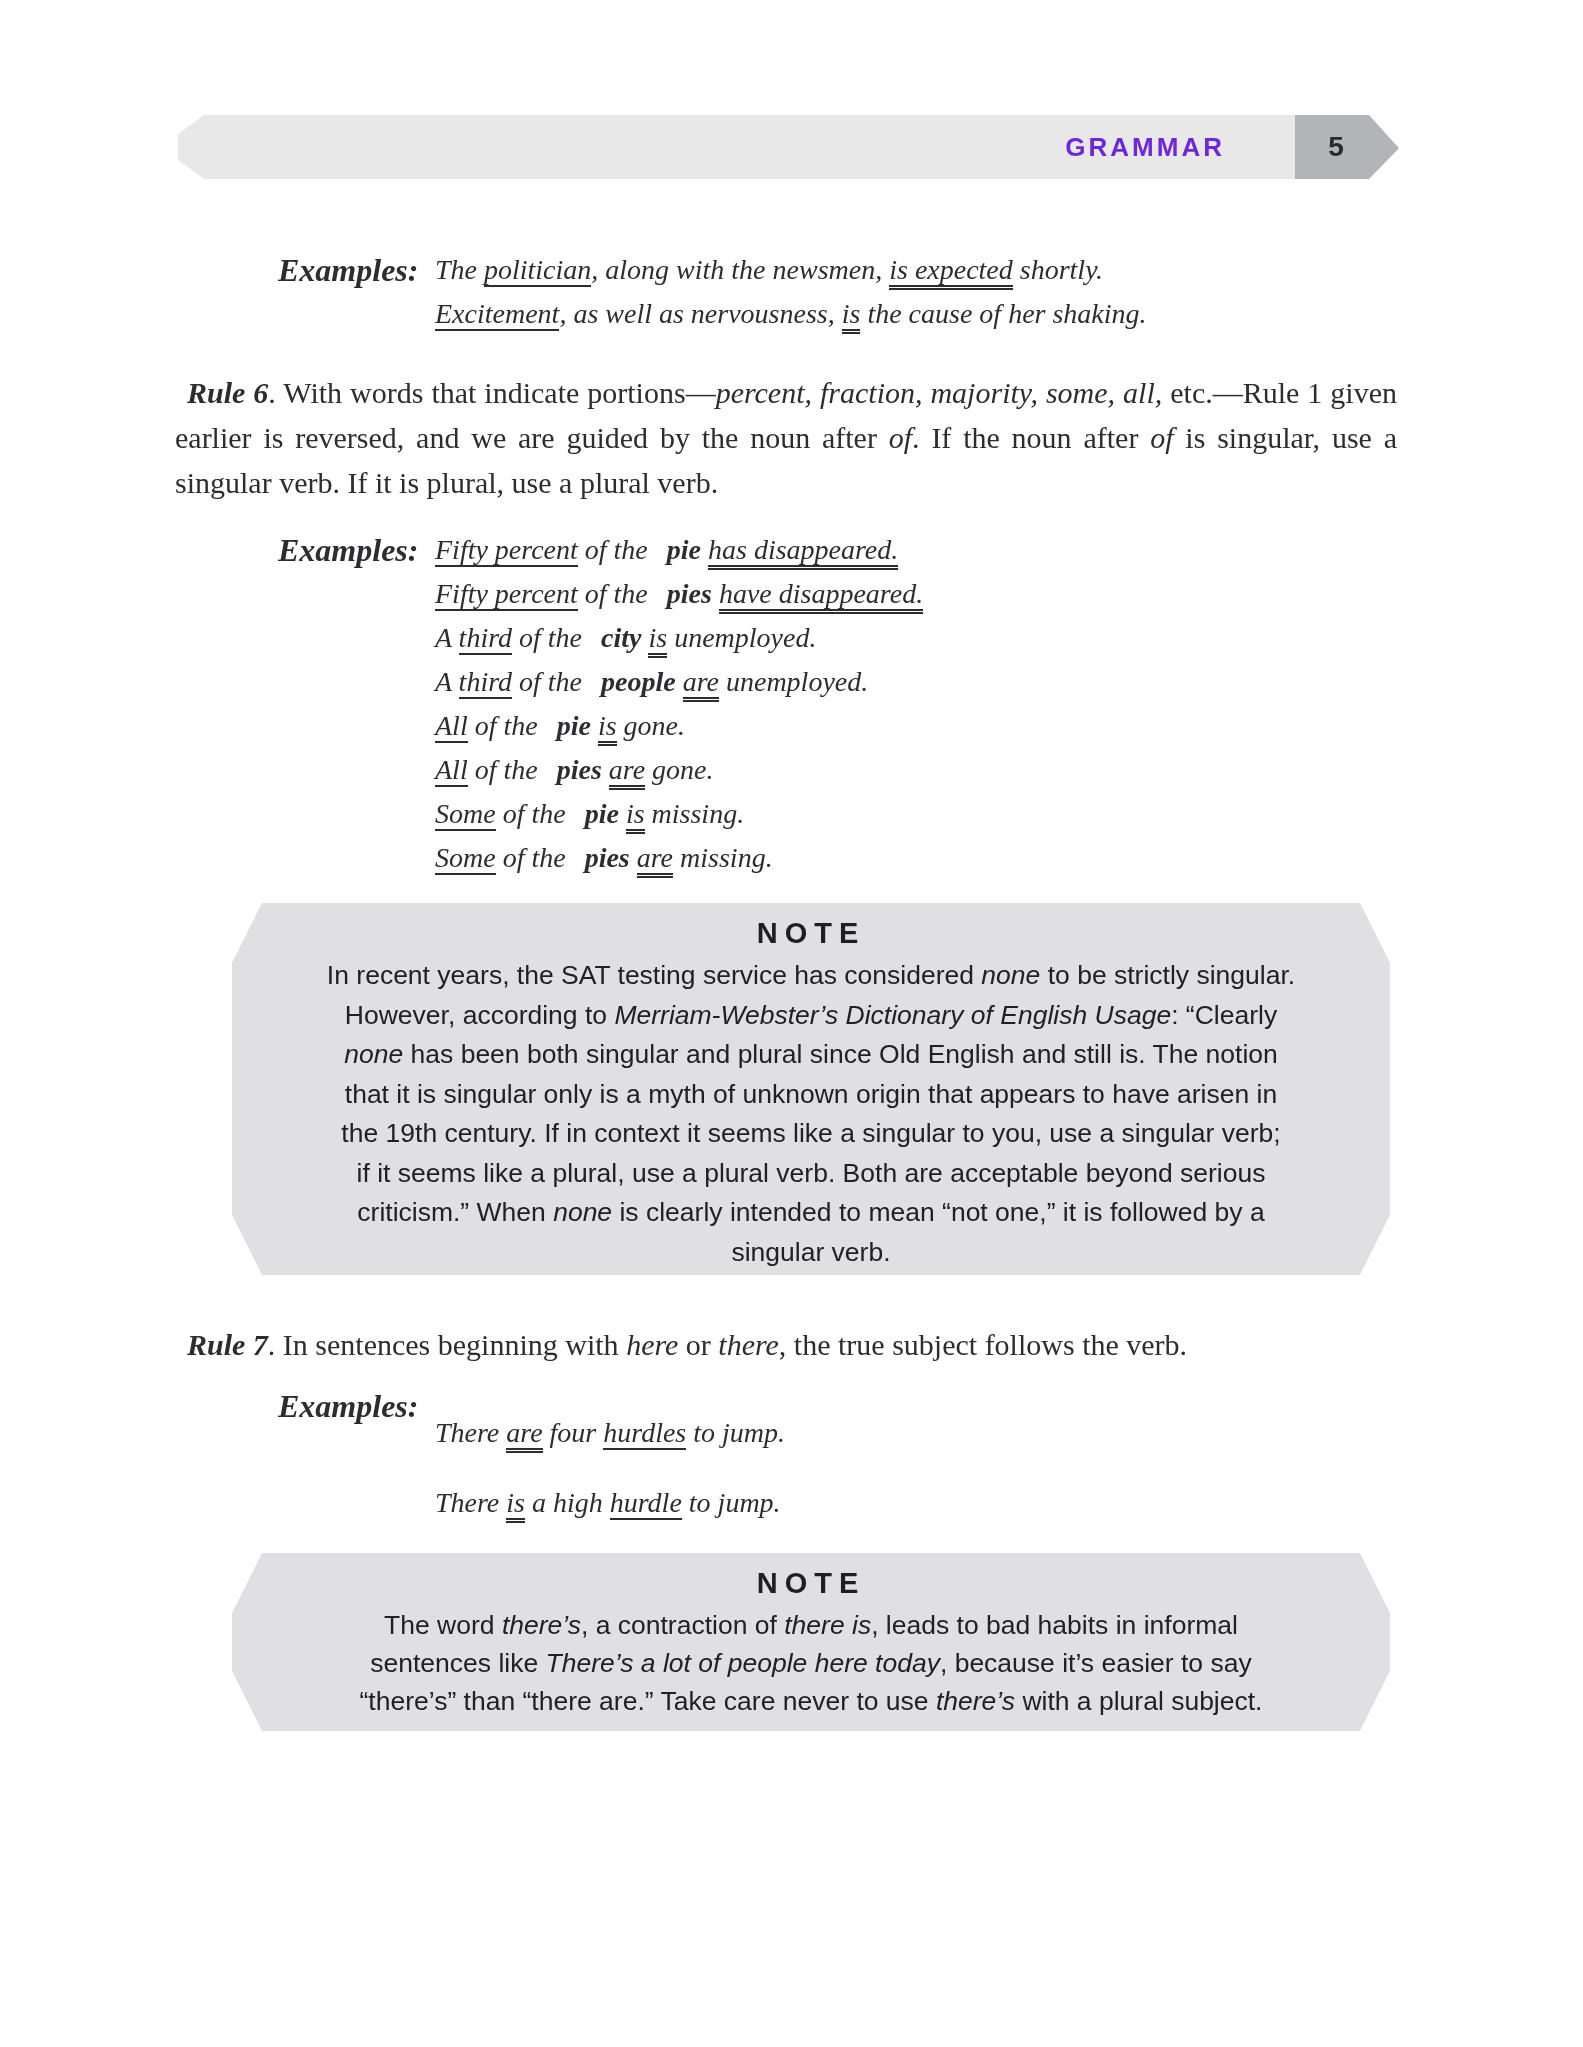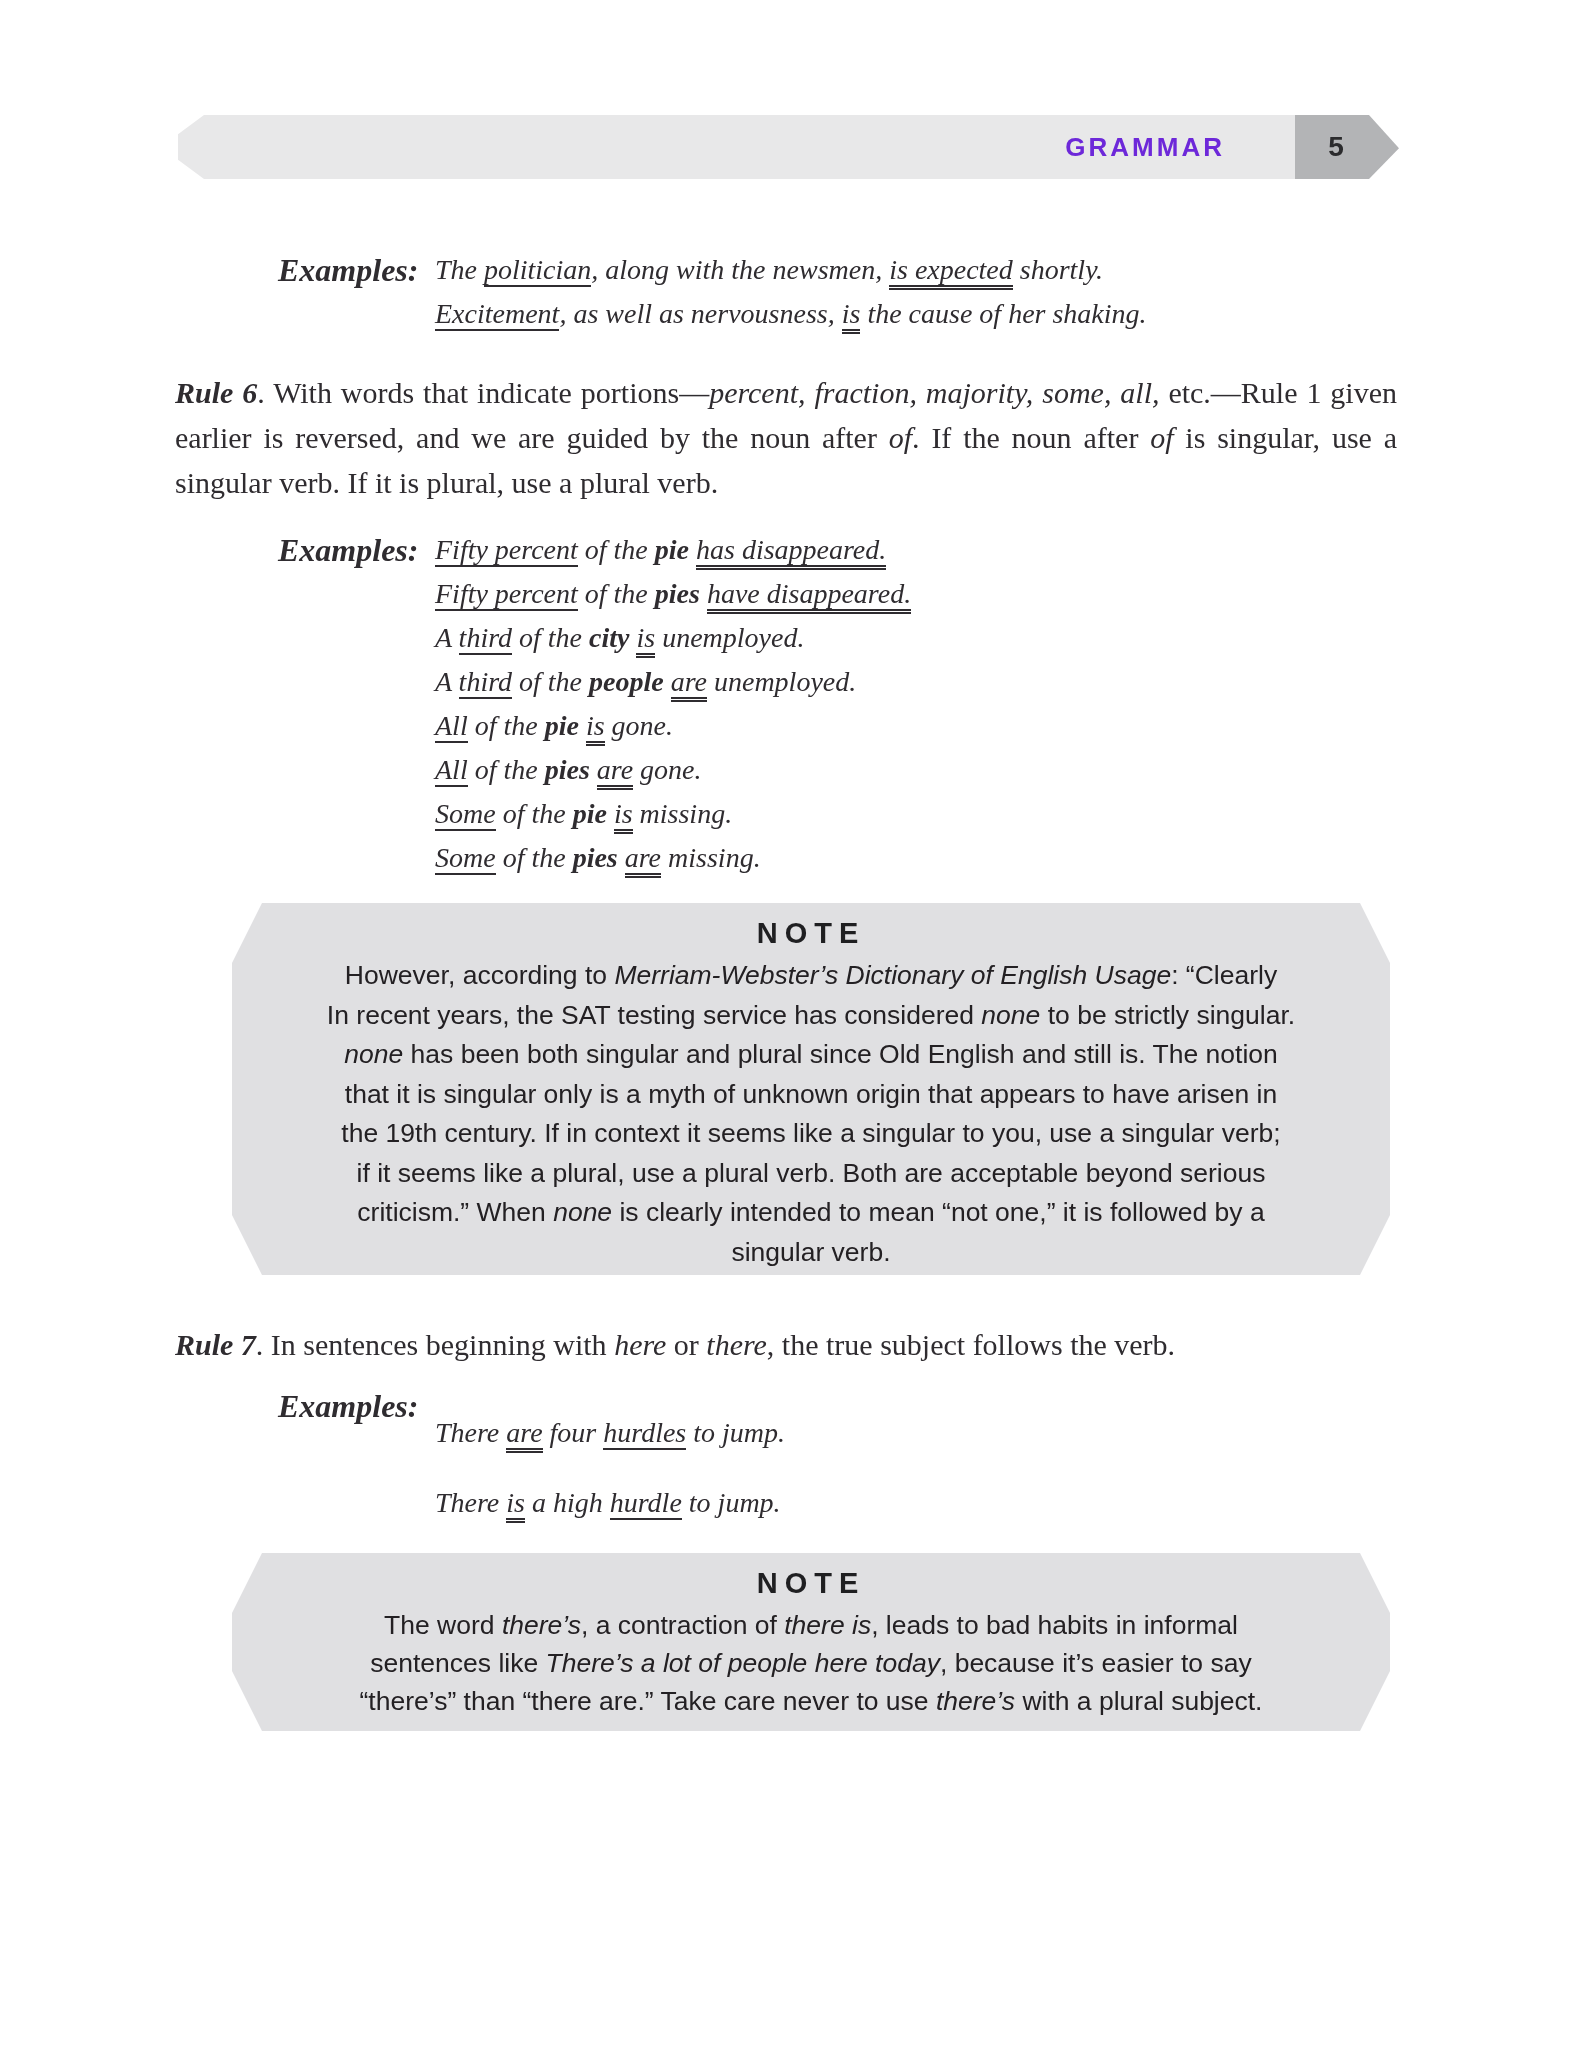--- a/index.html
+++ b/index.html
@@ -48,21 +48,21 @@
 
   
   .rule-para{
     position:absolute;left:175px;width:1222px;
     font-size:30px;line-height:45px;text-align:justify;
   }
   .rule-para.single{text-align:left;}
 
   
   .it{font-style:italic;}
-  .bi{font-style:italic;font-weight:bold;}
+  .bi{font-style:italic;font-weight:bold;margin-left:12px;}
   .u{border-bottom:2px solid currentColor;}
   .uu{border-bottom:5px double currentColor;}
 
   
   .note{
     position:absolute;left:232px;width:1158px;
     background:#e0e0e2;
     clip-path:polygon(30px 0, calc(100% - 30px) 0, 100% 60px, 100% calc(100% - 60px),
                       calc(100% - 30px) 100%, 30px 100%, 0 calc(100% - 60px), 0 60px);
     box-sizing:border-box;
@@ -109,22 +109,22 @@
         <div class="ex-line"><span class="it u">All</span><span class="it"> of the </span><span class="bi">pie</span><span class="it"> </span><span class="it uu">is</span><span class="it"> gone.</span></div>
         <div class="ex-line"><span class="it u">All</span><span class="it"> of the </span><span class="bi">pies</span><span class="it"> </span><span class="it uu">are</span><span class="it"> gone.</span></div>
         <div class="ex-line"><span class="it u">Some</span><span class="it"> of the </span><span class="bi">pie</span><span class="it"> </span><span class="it uu">is</span><span class="it"> missing.</span></div>
         <div class="ex-line"><span class="it u">Some</span><span class="it"> of the </span><span class="bi">pies</span><span class="it"> </span><span class="it uu">are</span><span class="it"> missing.</span></div>
       </div>
   </div>
 
   <div class="note note1" style="top:903px;height:372px;">
     <div class="note-title">NOTE</div>
     <div class="note-body">
+        <div class="note-line"><span>In recent years, the SAT testing service has considered </span><span class="it">none</span><span> to be strictly singular.</span></div>
         <div class="note-line"><span>However, according to </span><span class="it">Merriam-Webster’s Dictionary of English Usage</span><span>: “Clearly</span></div>
-        <div class="note-line"><span>In recent years, the SAT testing service has considered </span><span class="it">none</span><span> to be strictly singular.</span></div>
         <div class="note-line"><span class="it">none</span><span> has been both singular and plural since Old English and still is. The notion</span></div>
         <div class="note-line"><span>that it is singular only is a myth of unknown origin that appears to have arisen in</span></div>
         <div class="note-line"><span>the 19th century. If in context it seems like a singular to you, use a singular verb;</span></div>
         <div class="note-line"><span>if it seems like a plural, use a plural verb. Both are acceptable beyond serious</span></div>
         <div class="note-line"><span>criticism.” When </span><span class="it">none</span><span> is clearly intended to mean “not one,” it is followed by a</span></div>
         <div class="note-line"><span>singular verb.</span></div>
       </div>
   </div>
 
   <p class="rule-para single" style="top:1292px;"><span class="bi">Rule 7</span><span>. In sentences beginning with </span><span class="it">here</span><span> or </span><span class="it">there</span><span>, the true subject follows the verb.</span></p>

